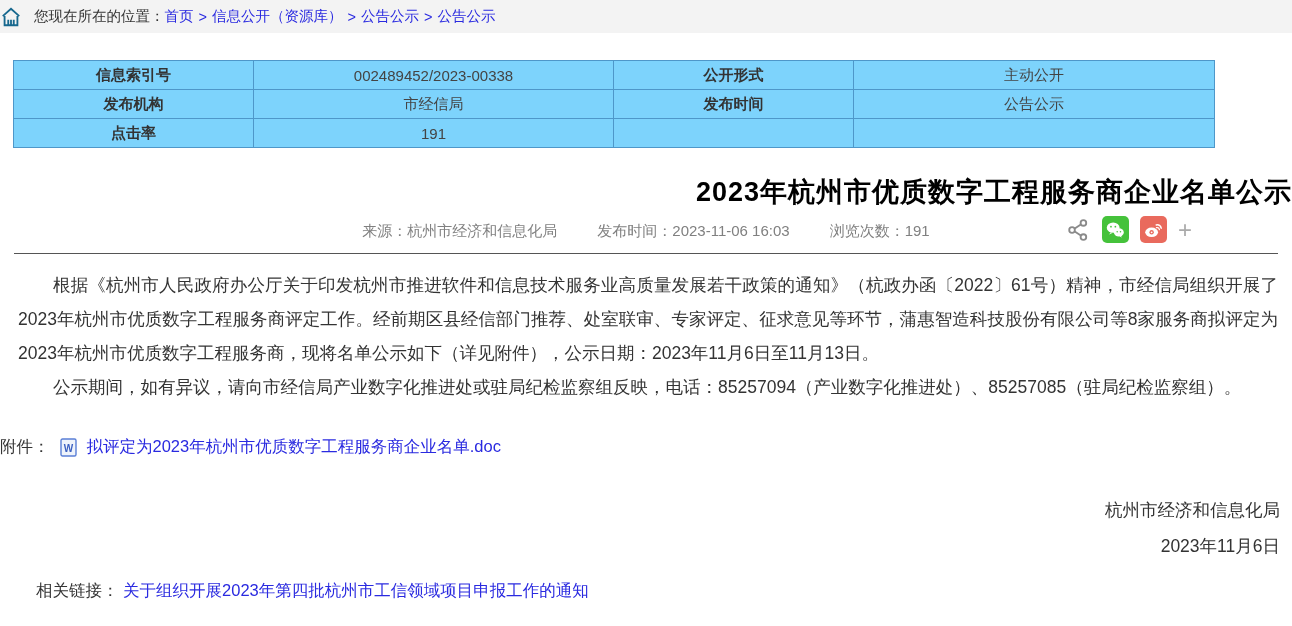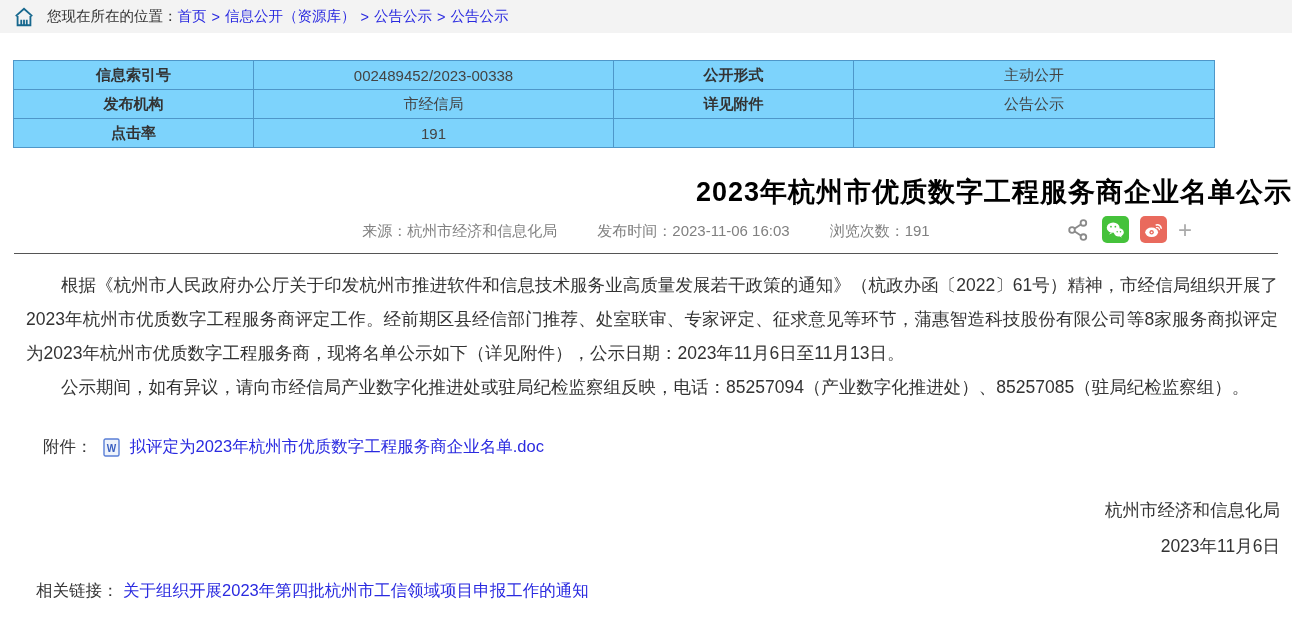--- a/index.html
+++ b/index.html
@@ -1,21 +1,21 @@
 <!DOCTYPE html>
 <html><head>
 <meta charset="utf-8">
 <style>
   * { box-sizing: border-box; margin: 0; padding: 0; }
   html,body { width: 1292px; height: 626px; background:#fff; overflow:hidden;
     font-family: "Liberation Sans", "DejaVu Sans", sans-serif; }
 
   
   .crumb-bar { height:33px; background:#f3f3f3; display:flex; align-items:center;
-    padding-left:13px; font-size:14.5px; color:#333; }
+    font-size:14.5px; color:#333; }
   .crumb-bar .home { width:22px; height:22px; margin-right:12px; display:flex; align-items:center; justify-content:center;}
   .crumb-links { display:flex; align-items:center; }
   .crumb-link { color:#2a2ae0; text-decoration:none; cursor:pointer; }
   .crumb-sep { color:#2a2ae0; margin:0 5px; }
 
   
   table.info { border-collapse:collapse; table-layout:fixed; width:1201px;
     margin:27px 0 0 13px; }
   table.info td { border:1px solid #4e97c9; height:29px; text-align:center;
     font-size:15px; color:#444; background:#7dd3fc; overflow:hidden; white-space:nowrap; }
@@ -26,24 +26,24 @@
   .art-title { margin-top:26px; text-align:right; font-size:27px; font-weight:bold; color:#000; letter-spacing:1px; }
   .meta-row { position:relative; margin-top:8px; height:26px; display:flex;
     align-items:center; justify-content:center; font-size:15px; color:#808080; }
   .meta-item { margin:0 20px; }
   .share-box { position:absolute; right:100px; top:-2px; display:flex; align-items:center; gap:11px; }
   .share-sq { width:27px; height:27px; border-radius:5px; display:flex; align-items:center; justify-content:center; cursor:pointer; }
   .share-plus { font-size:24px; color:#aaa; cursor:pointer; line-height:1; }
   .meta-divider { border-bottom:1px solid #555; margin:9px 14px 0 14px; }
 
   
-  .art-body { padding:14px 14px 0 26px; }
+  .art-body { padding:14px 14px 0 18px; }
   .art-body p { font-size:17.5px; color:#333; line-height:34px; text-indent:2em;
     text-align:justify; }
-  .attach-row { margin-top:32px; padding-left:43px; font-size:16.5px; color:#333;
+  .attach-row { margin-top:32px; font-size:16.5px; color:#333;
     display:flex; align-items:center; }
   .attach-link { color:#2a2ae0; cursor:pointer; margin-left:4px; }
   .doc-icon { width:17px; height:19px; margin:0 6px 0 10px; flex:0 0 auto; }
 
   .sign-block { margin-top:34px; text-align:right; padding-right:12px;
     font-size:17.5px; color:#333; line-height:36px; }
 
   .related-row { margin-top:16px; padding-left:36px; font-size:16.5px; color:#333; }
   .related-link { color:#2a2ae0; cursor:pointer; }
 </style>
@@ -80,21 +80,21 @@
   <tbody>
     <tr>
       <td class="lbl">信息索引号</td>
       <td>002489452/2023-00338</td>
       <td class="lbl">公开形式</td>
       <td>主动公开</td>
     </tr>
     <tr>
       <td class="lbl">发布机构</td>
       <td>市经信局</td>
-      <td class="lbl">详见附件</td>
+      <td class="lbl">发布时间</td>
       <td>公告公示</td>
     </tr>
     <tr>
       <td class="lbl">点击率</td>
       <td>191</td>
       <td class="lbl"></td>
       <td></td>
     </tr>
   </tbody>
 </table>

